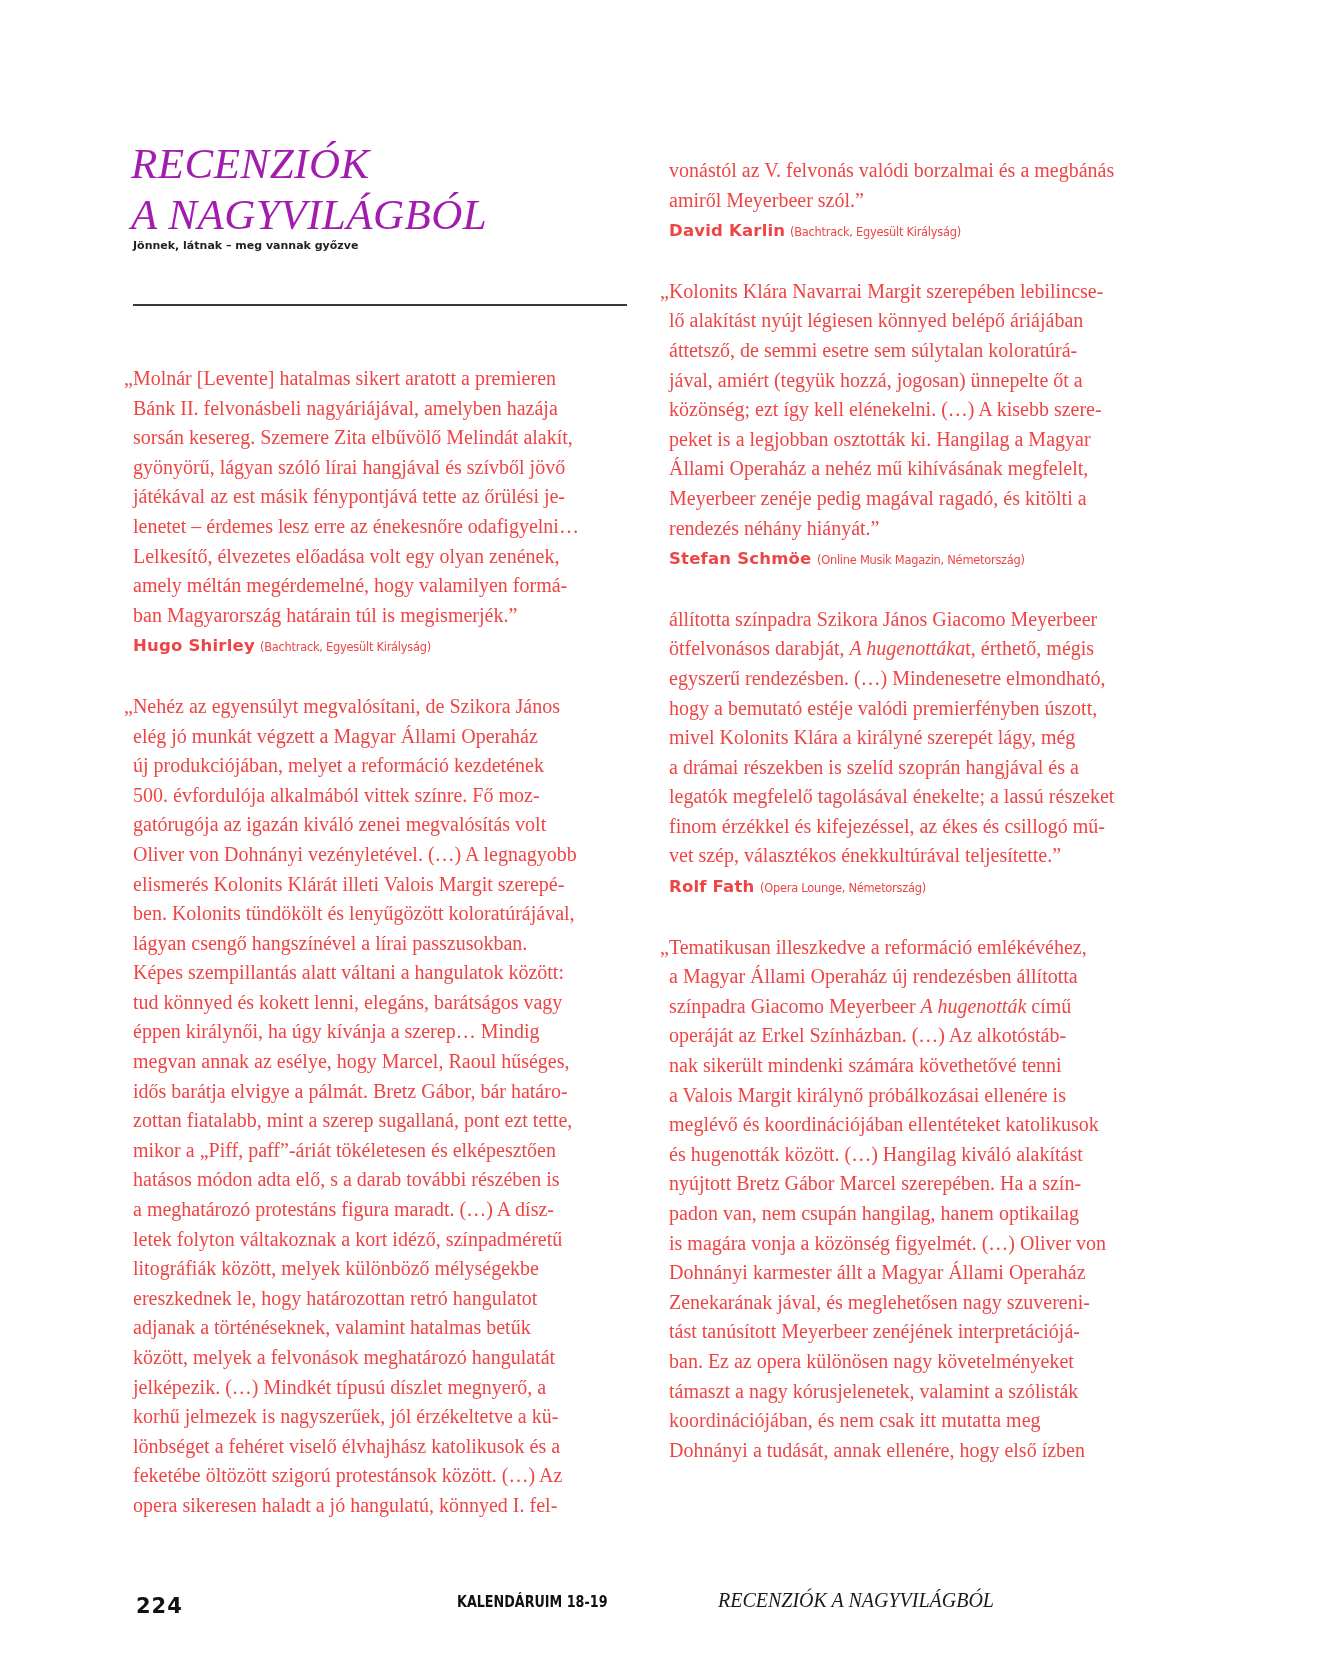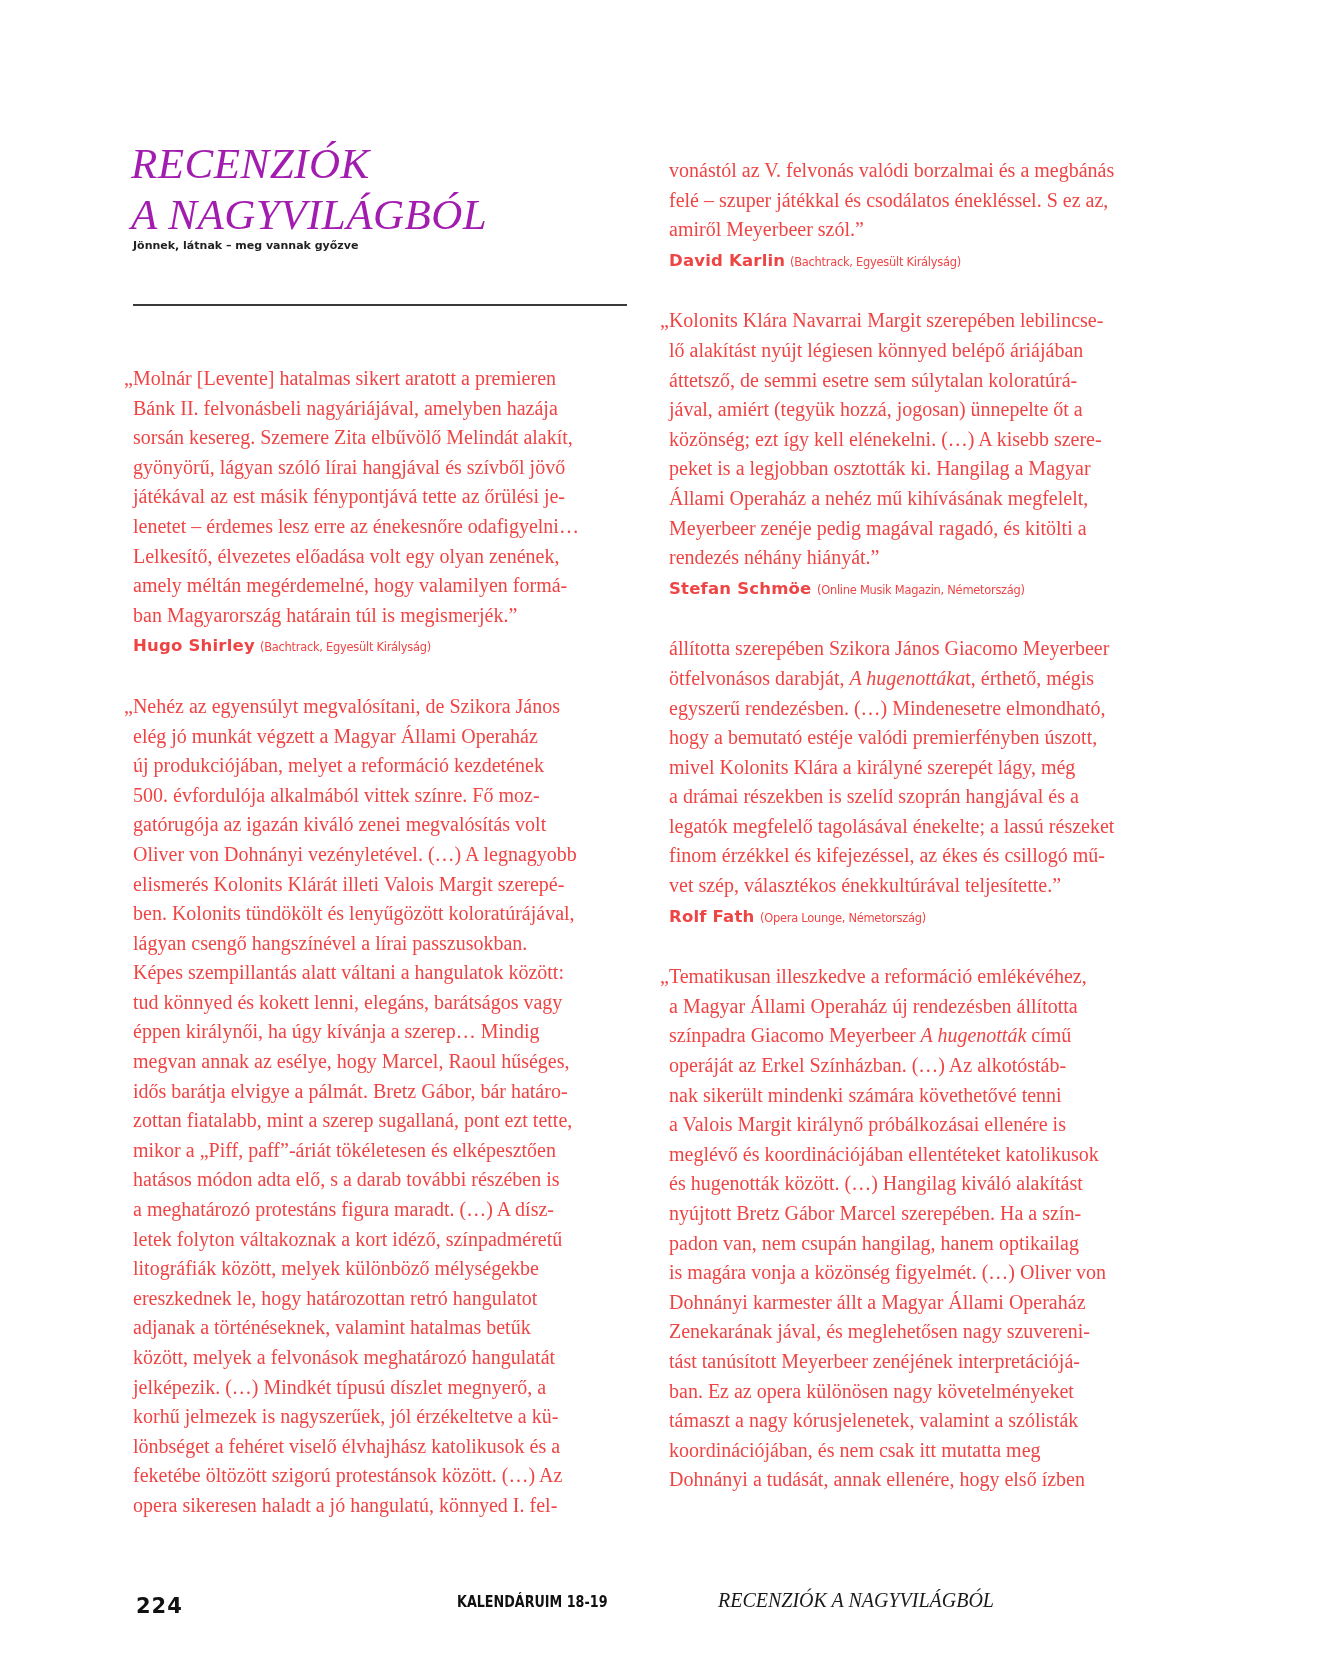--- a/index.html
+++ b/index.html
@@ -106,21 +106,20 @@
     <span class="line">korhű jelmezek is nagyszerűek, jól érzékeltetve a kü-</span>
     <span class="line">lönbséget a fehéret viselő élvhajhász katolikusok és a</span>
     <span class="line">feketébe öltözött szigorú protestánsok között. (…) Az</span>
     <span class="line">opera sikeresen haladt a jó hangulatú, könnyed I. fel-</span>
   </div>
 </div>
 
 <div class="col col-right">
   <div>
     <span class="line">vonástól az V. felvonás valódi borzalmai és a megbánás</span>
-    <span class="line">felé – szuper játékkal és csodálatos énekléssel. S ez az,</span>
     <span class="line">amiről Meyerbeer szól.”</span>
     <span class="attr">
       <span class="author">David Karlin</span>
       <span class="source">(Bachtrack, Egyesült Királyság)</span>
     </span>
   </div>
   <div class="gap"></div>
   <div>
     <span class="line hang">„Kolonits Klára Navarrai Margit szerepében lebilincse-</span>
     <span class="line">lő alakítást nyújt légiesen könnyed belépő áriájában</span>
@@ -131,21 +130,21 @@
     <span class="line">Állami Operaház a nehéz mű kihívásának megfelelt,</span>
     <span class="line">Meyerbeer zenéje pedig magával ragadó, és kitölti a</span>
     <span class="line">rendezés néhány hiányát.”</span>
     <span class="attr">
       <span class="author">Stefan Schmöe</span>
       <span class="source">(Online Musik Magazin, Németország)</span>
     </span>
   </div>
   <div class="gap"></div>
   <div>
-    <span class="line">állította szerepében Szikora János Giacomo Meyerbeer</span>
+    <span class="line">állította színpadra Szikora János Giacomo Meyerbeer</span>
     <span class="line"><span>ötfelvonásos darabját, </span><i class="work">A hugenottáka</i><span>t, érthető, mégis</span></span>
     <span class="line">egyszerű rendezésben. (…) Mindenesetre elmondható,</span>
     <span class="line">hogy a bemutató estéje valódi premierfényben úszott,</span>
     <span class="line">mivel Kolonits Klára a királyné szerepét lágy, még</span>
     <span class="line">a drámai részekben is szelíd szoprán hangjával és a</span>
     <span class="line">legatók megfelelő tagolásával énekelte; a lassú részeket</span>
     <span class="line">finom érzékkel és kifejezéssel, az ékes és csillogó mű-</span>
     <span class="line">vet szép, választékos énekkultúrával teljesítette.”</span>
     <span class="attr">
       <span class="author">Rolf Fath</span>

